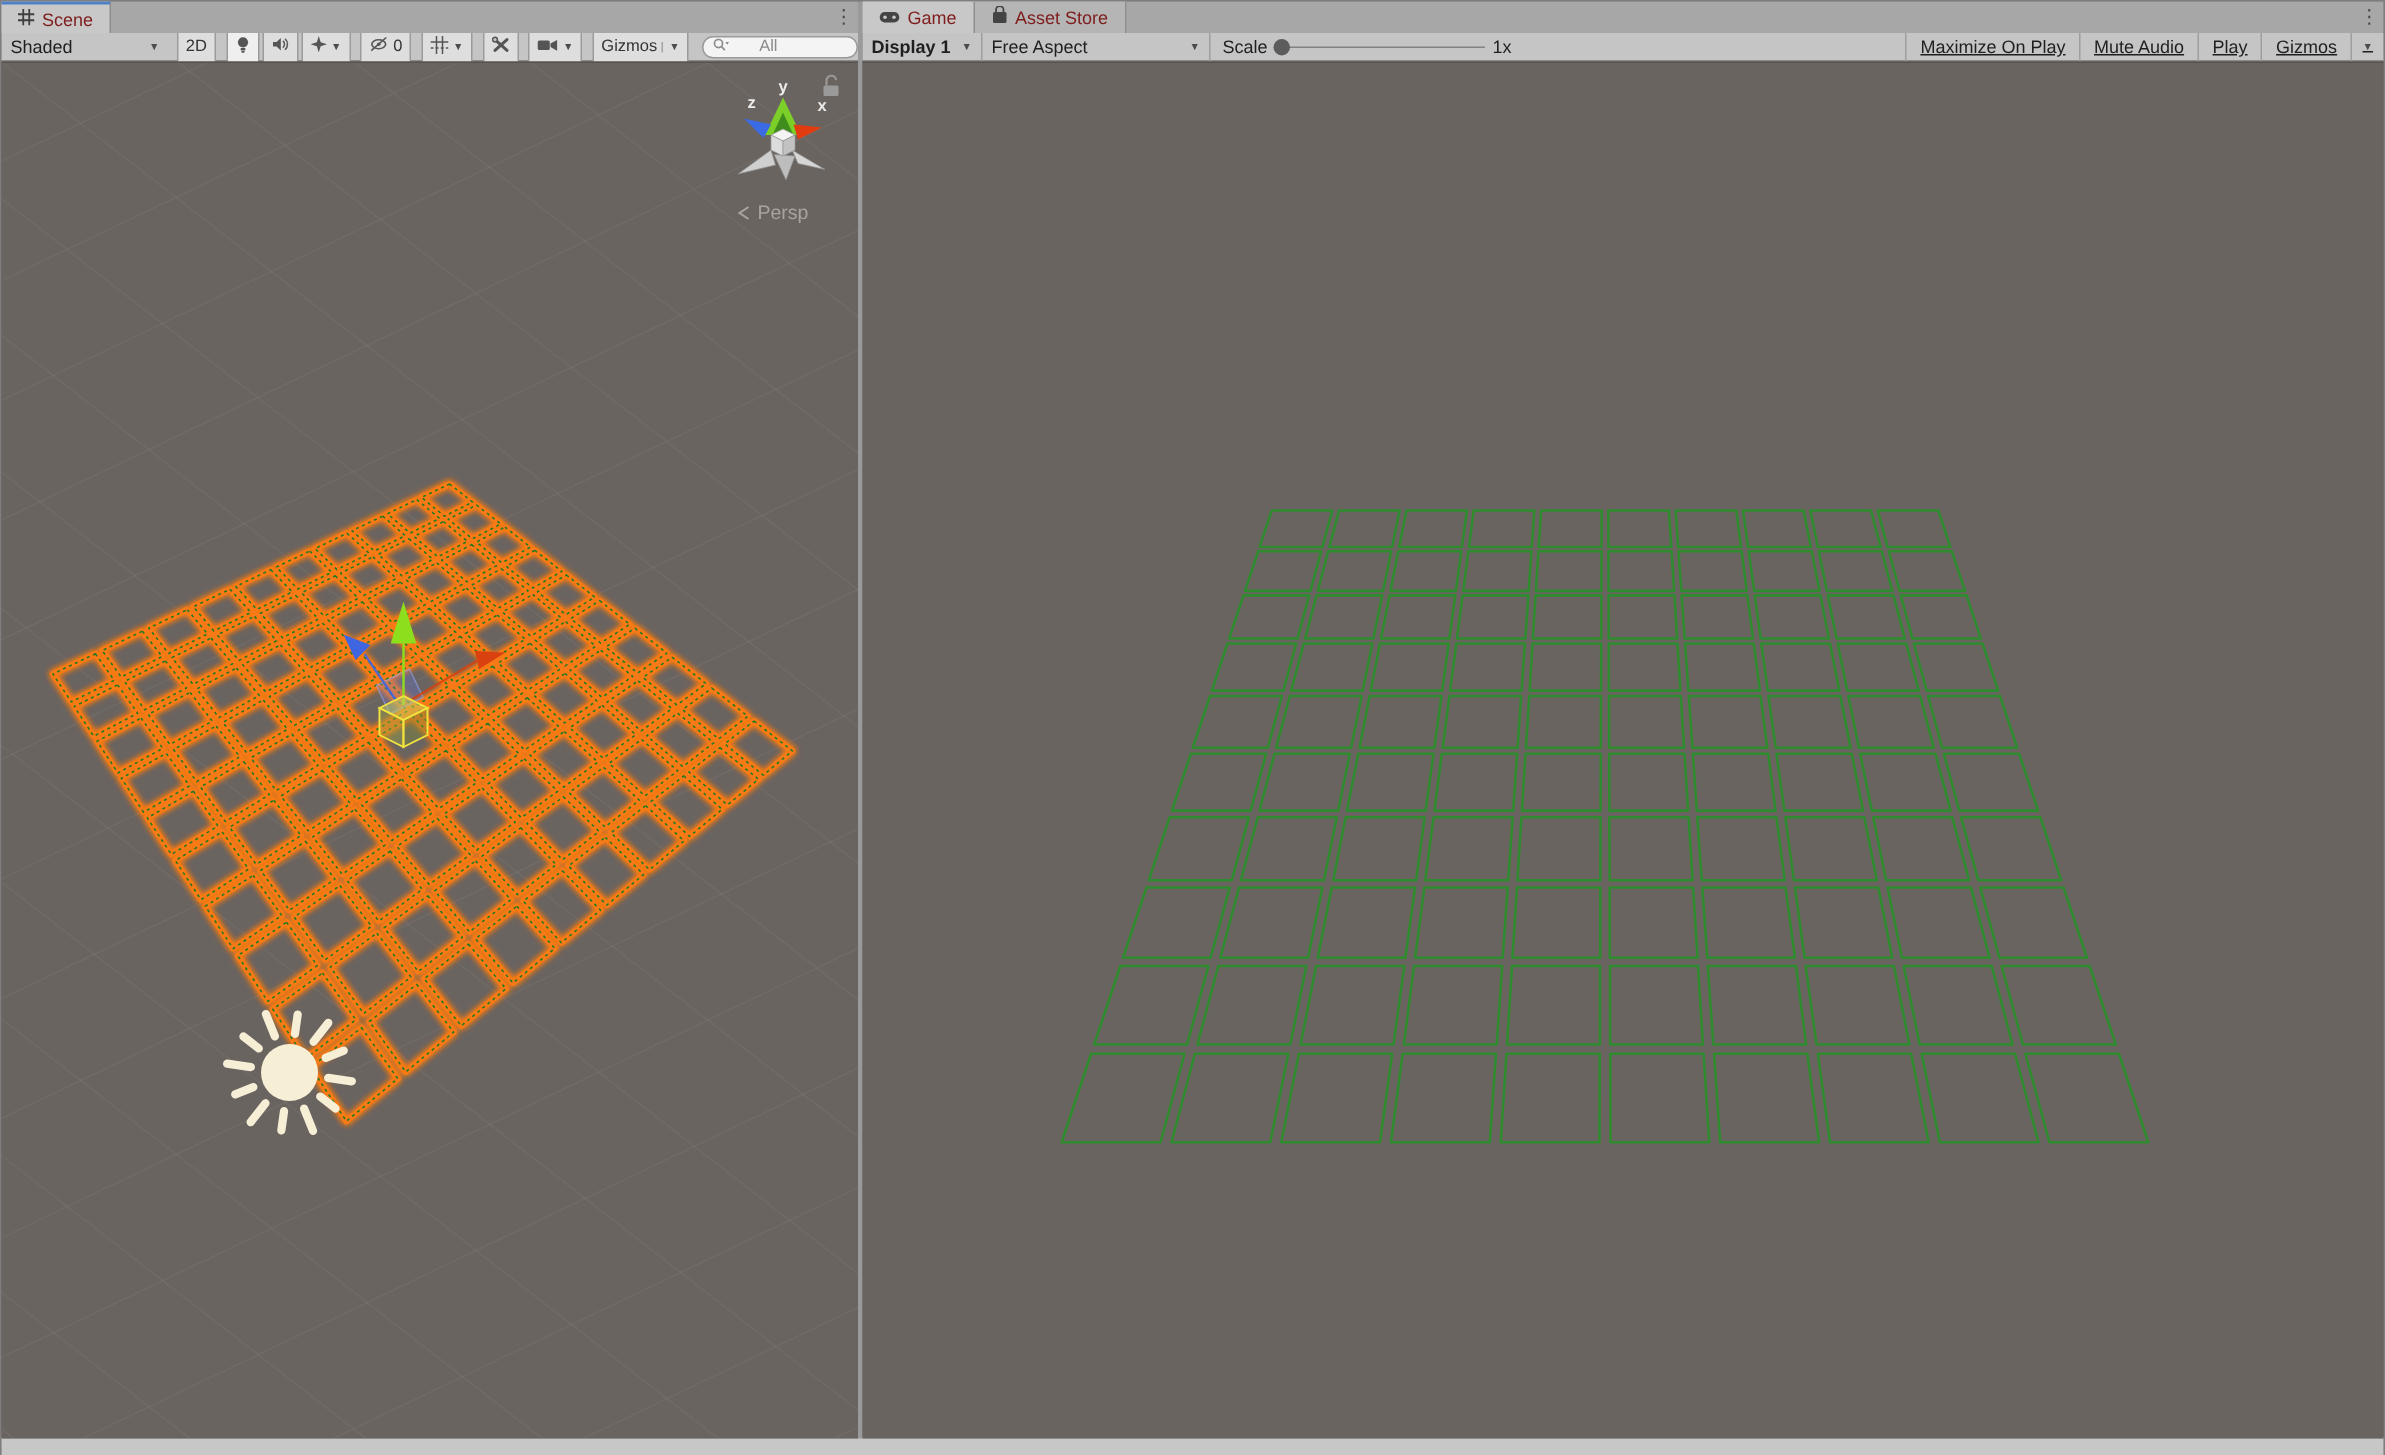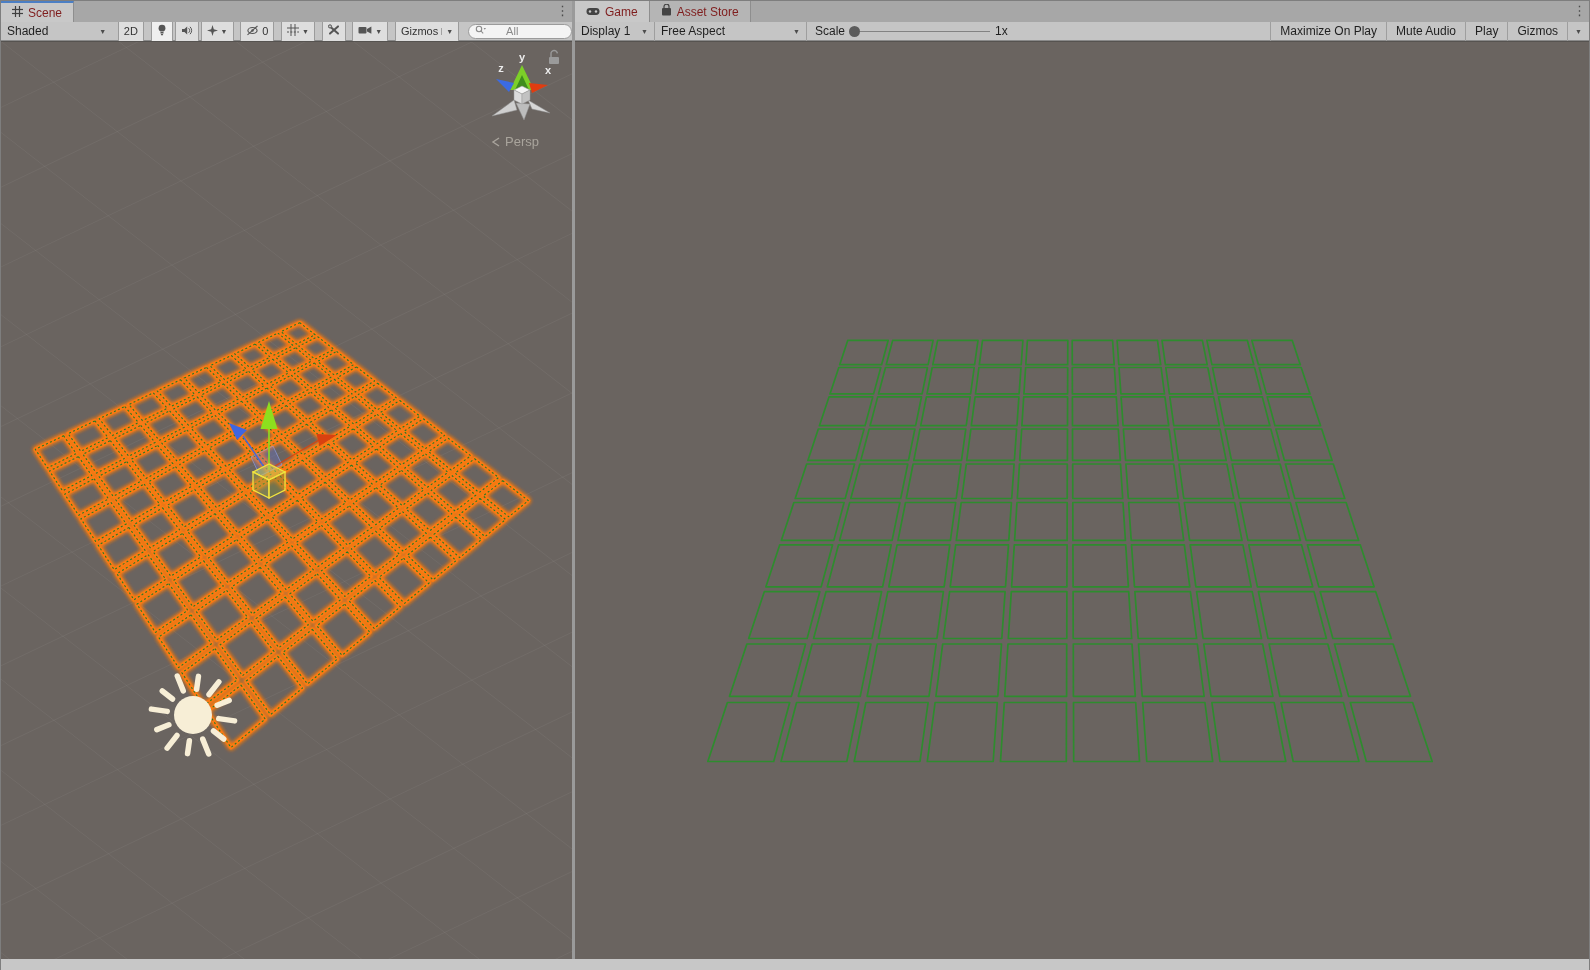--- a/index.html
+++ b/index.html
@@ -34,21 +34,21 @@
           border:1px solid #9b9b9b; border-radius:2px; display:flex;
           align-items:center; gap:3px; font-size:11px; color:#333; }
   .tbtn.on { background:#efefef; }
   .tgap { width:5px; }
   .searchbox { height:15px; width:110px; margin-left:8px; background:#f4f4f4;
                border:1px solid #9b9b9b; border-radius:8px; display:flex;
                align-items:center; padding:0 6px; gap:20px; font-size:11px;
                color:#8a8a8a; }
   .sep-r { border-right:1px solid #9e9e9e; }
   .sep-l { border-left:1px solid #9e9e9e; }
-  .glabel { height:19px; display:flex; align-items:center; padding:0 9px; }
+  .glabel { height:19px; display:flex; align-items:center; padding:0 9px;text-decoration:underline; }
   .scalewrap { display:flex; align-items:center; gap:5px; padding:0 8px; }
   .slider-track { position:relative; width:140px; height:1px; background:#828282; }
   .slider-knob { position:absolute; left:-1px; top:-5px; width:11px; height:11px;
                  border-radius:50%; background:#5c5c5c; }
   .gspacer { flex:1; }
 
   
   .viewport { position:relative; flex:1; background:#6a6460; border-top:1px solid #565350; }
   svg.vp { display:block; }
 
@@ -511,21 +511,21 @@
                 <path d="M3 4 v-1.4 a2.5 2.5 0 0 1 5 0 V4" stroke="#444" stroke-width="1.2" fill="none"></path>
                 <rect x="1" y="4" width="9" height="7.4" rx="1" fill="#444"></rect>
               </svg>
           </span>
           <span>Asset Store</span>
         </div>
         <div class="kebab">⋮</div>
       </div>
 
       <div class="toolbar">
-        <div class="flatdd sep-r" style="width:80px;">
+        <div class="flatdd sep-r" style="width:80px;font-weight:bold;">
           <span>Display 1</span>
           <span class="arrow">▼</span>
         </div>
         <div class="flatdd sep-r" style="width:152px;">
           <span>Free Aspect</span>
           <span class="arrow">▼</span>
         </div>
         <div class="scalewrap">
           <span>Scale</span>
           <span class="slider-track">

